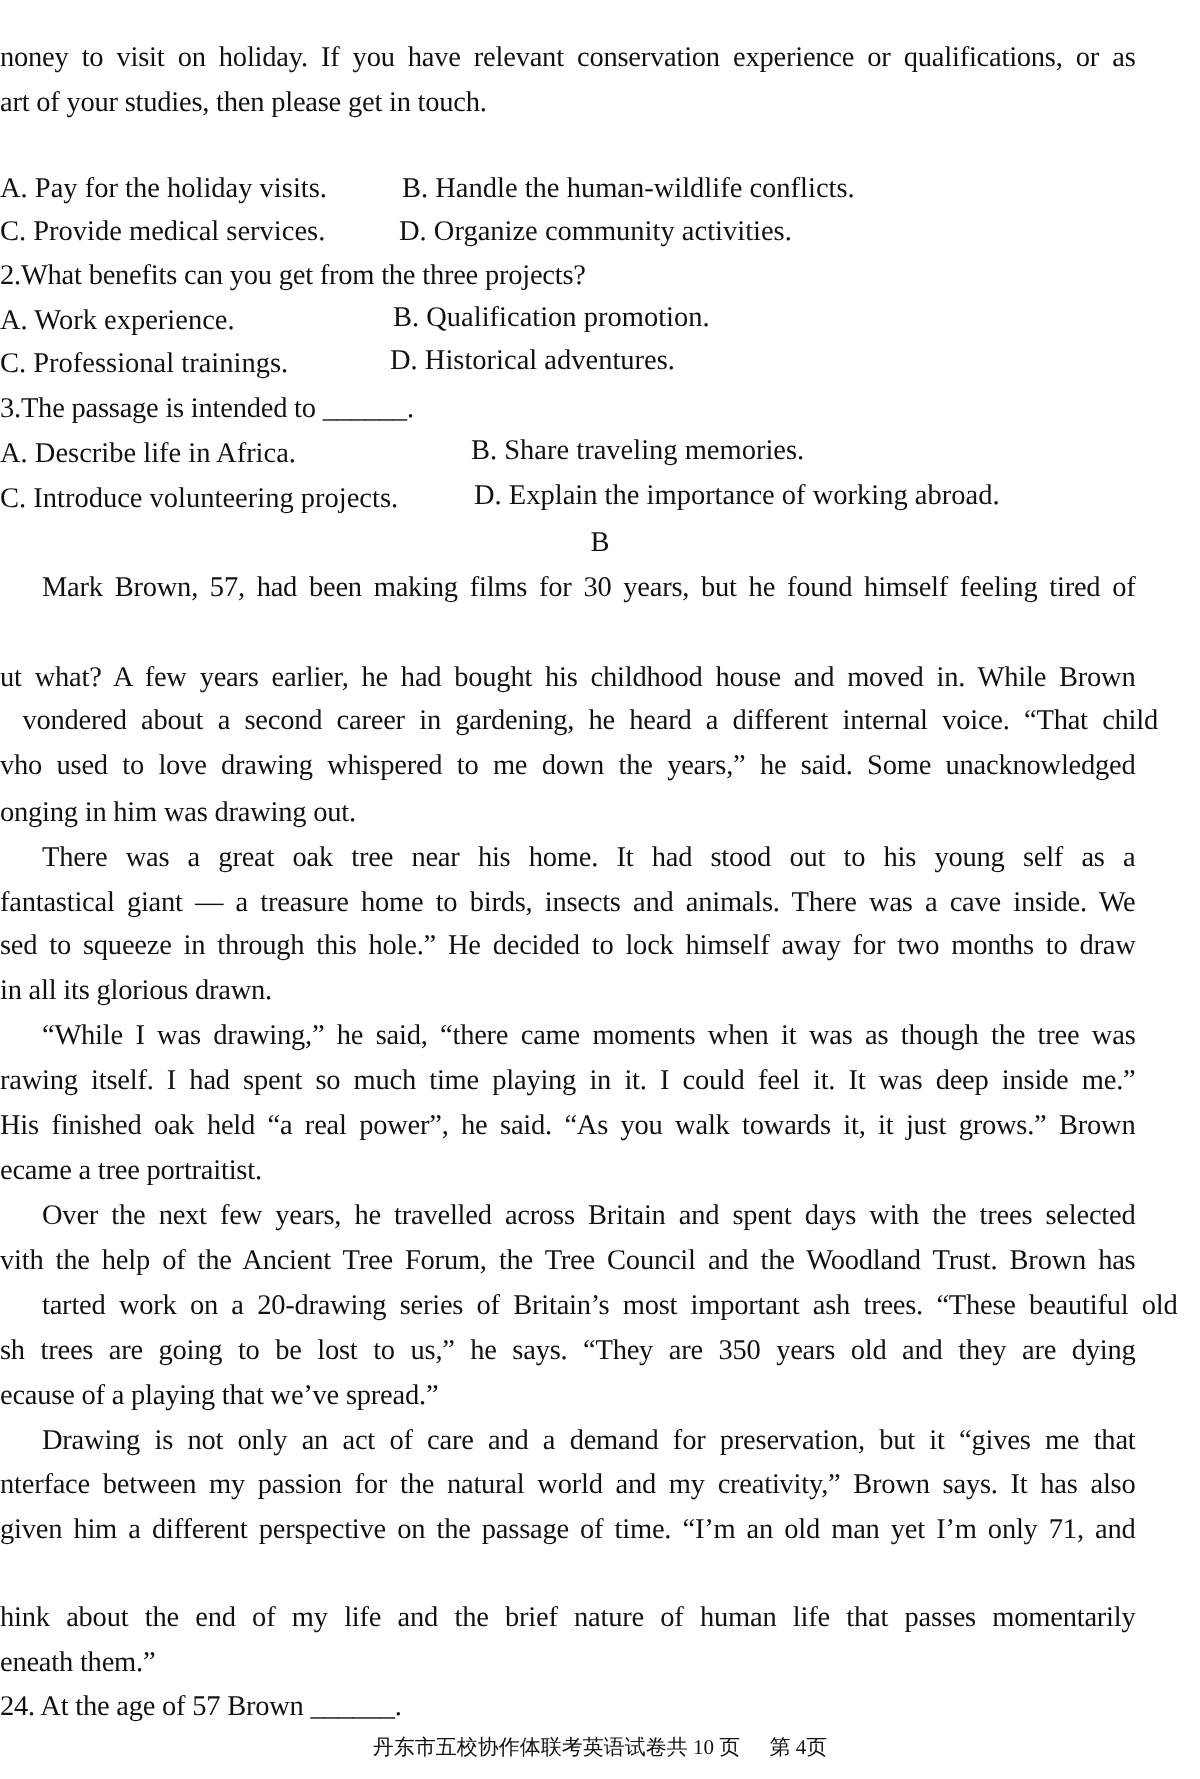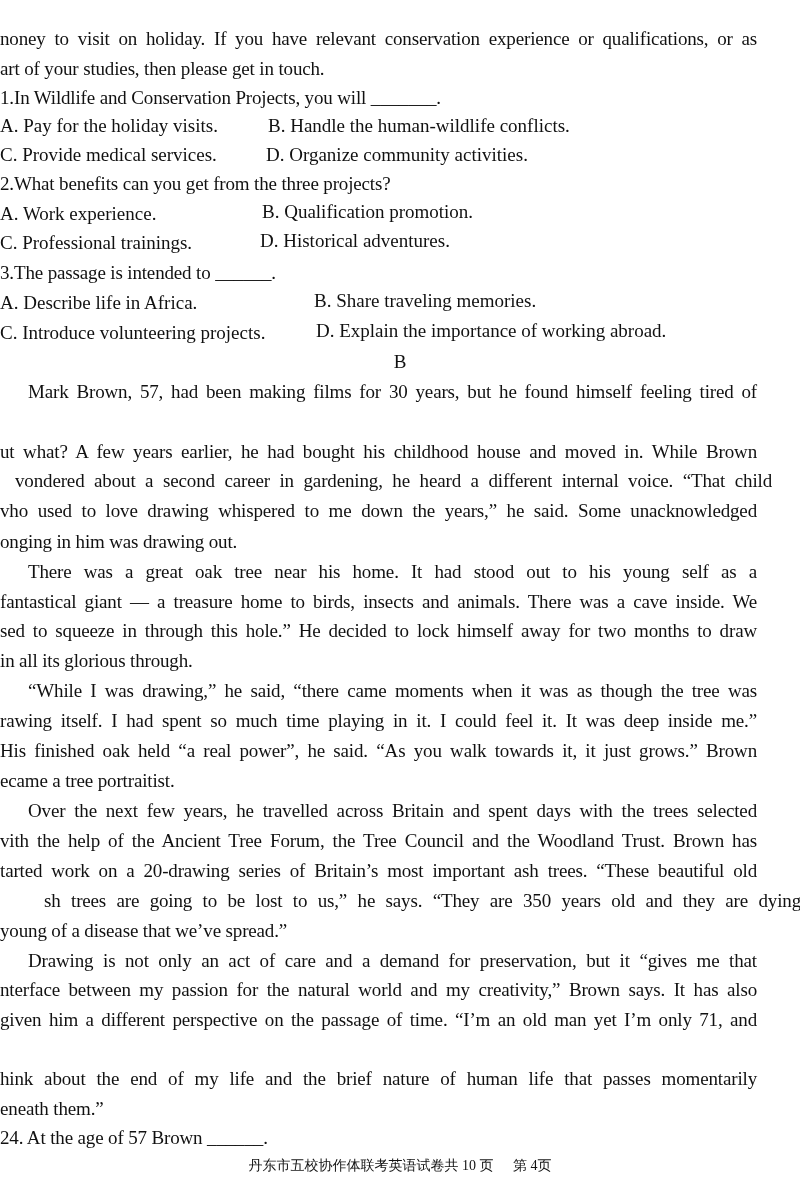--- a/index.html
+++ b/index.html
@@ -21,21 +21,20 @@
     .footer span { margin: 0 8px; }
   </style>
 </head>
 <body>
 
 <div class="page">
 
   <div class="line just" style="left:0; top:27px; width:757px;">noney to visit on holiday. If you have relevant conservation experience or qualifications, or as</div>
   <div class="line" style="left:0; top:57px;">art of your studies, then please get in touch.</div>
 
-  <div class="line" style="left:0; top:86px;">1.In Wildlife and Conservation Projects, you will _______.</div>
   <div class="opt" style="left:0; top:114px;">A. Pay for the holiday visits.</div>
   <div class="opt" style="left:268px; top:114px;">B. Handle the human-wildlife conflicts.</div>
   <div class="opt" style="left:0; top:143px;">C. Provide medical services.</div>
   <div class="opt" style="left:266px; top:143px;">D. Organize community activities.</div>
 
   <div class="line" style="left:0; top:172px;">2.What benefits can you get from the three projects?</div>
   <div class="opt" style="left:0; top:202px;">A. Work experience.</div>
   <div class="opt" style="left:262px; top:200px;">B. Qualification promotion.</div>
   <div class="opt" style="left:0; top:231px;">C. Professional trainings.</div>
   <div class="opt" style="left:260px; top:229px;">D. Historical adventures.</div>
@@ -50,32 +49,32 @@
 
   <div class="line just" style="left:28px; top:380px; width:729px;">Mark Brown, 57, had been making films for 30 years, but he found himself feeling tired of</div>
   <div class="line just" style="left:0; top:440px; width:757px;">ut what? A few years earlier, he had bought his childhood house and moved in. While Brown</div>
   <div class="line just" style="left:0; top:469px; width:757px;padding-left:15px;">vondered about a second career in gardening, he heard a different internal voice. “That child</div>
   <div class="line just" style="left:0; top:499px; width:757px;">vho used to love drawing whispered to me down the years,” he said. Some unacknowledged</div>
   <div class="line" style="left:0; top:530px;">onging in him was drawing out.</div>
 
   <div class="line just" style="left:28px; top:560px; width:729px;">There was a great oak tree near his home. It had stood out to his young self as a</div>
   <div class="line just" style="left:0; top:590px; width:757px;">fantastical giant — a treasure home to birds, insects and animals. There was a cave inside. We</div>
   <div class="line just" style="left:0; top:619px; width:757px;">sed to squeeze in through this hole.” He decided to lock himself away for two months to draw</div>
-  <div class="line" style="left:0; top:649px;"> in all its glorious through.</div>
+  <div class="line" style="left:0; top:649px;"> in all its glorious drawn.</div>
 
   <div class="line just" style="left:28px; top:679px; width:729px;">“While I was drawing,” he said, “there came moments when it was as though the tree was</div>
   <div class="line just" style="left:0; top:709px; width:757px;">rawing itself. I had spent so much time playing in it. I could feel it. It was deep inside me.”</div>
   <div class="line just" style="left:0; top:739px; width:757px;">His finished oak held “a real power”, he said. “As you walk towards it, it just grows.” Brown</div>
   <div class="line" style="left:0; top:769px;">ecame a tree portraitist.</div>
 
   <div class="line just" style="left:28px; top:799px; width:729px;">Over the next few years, he travelled across Britain and spent days with the trees selected</div>
   <div class="line just" style="left:0; top:829px; width:757px;">vith the help of the Ancient Tree Forum, the Tree Council and the Woodland Trust. Brown has</div>
-  <div class="line just" style="left:0; top:859px; width:757px;">tarted work on a 20-drawing series of Britain’s most important ash trees. “These beautiful old</div>
-  <div class="line just" style="left:0; top:889px; width:757px;margin-left:44px;">sh trees are going to be lost to us,” he says. “They are 350 years old and they are dying</div>
-  <div class="line" style="left:0; top:919px;">young of a disease that we’ve spread.”</div>
+  <div class="line just" style="left:0; top:859px; width:757px;padding-left:28px;">tarted work on a 20-drawing series of Britain’s most important ash trees. “These beautiful old</div>
+  <div class="line just" style="left:0; top:889px; width:757px;">sh trees are going to be lost to us,” he says. “They are 350 years old and they are dying</div>
+  <div class="line" style="left:0; top:919px;">ecause of a playing that we’ve spread.”</div>
 
   <div class="line just" style="left:28px; top:949px; width:729px;">Drawing is not only an act of care and a demand for preservation, but it “gives me that</div>
   <div class="line just" style="left:0; top:978px; width:757px;">nterface between my passion for the natural world and my creativity,” Brown says. It has also</div>
   <div class="line just" style="left:0; top:1008px; width:757px;">given him a different perspective on the passage of time. “I’m an old man yet I’m only 71, and</div>
   <div class="line just" style="left:0; top:1067px; width:757px;">hink about the end of my life and the brief nature of human life that passes momentarily</div>
   <div class="line" style="left:0; top:1097px;">eneath them.”</div>
 
   <div class="line" style="left:0; top:1126px;">24. At the age of 57 Brown ______.</div>
 
   <div class="footer">

